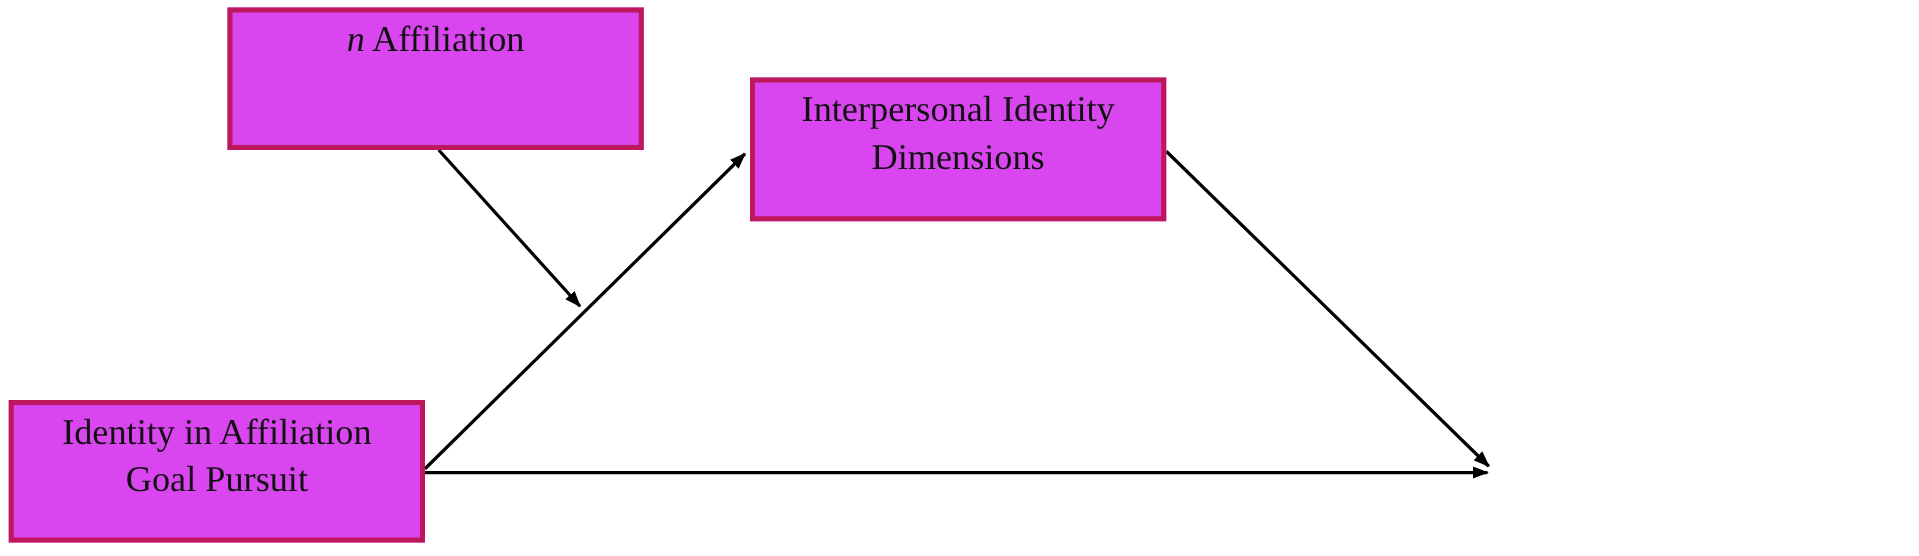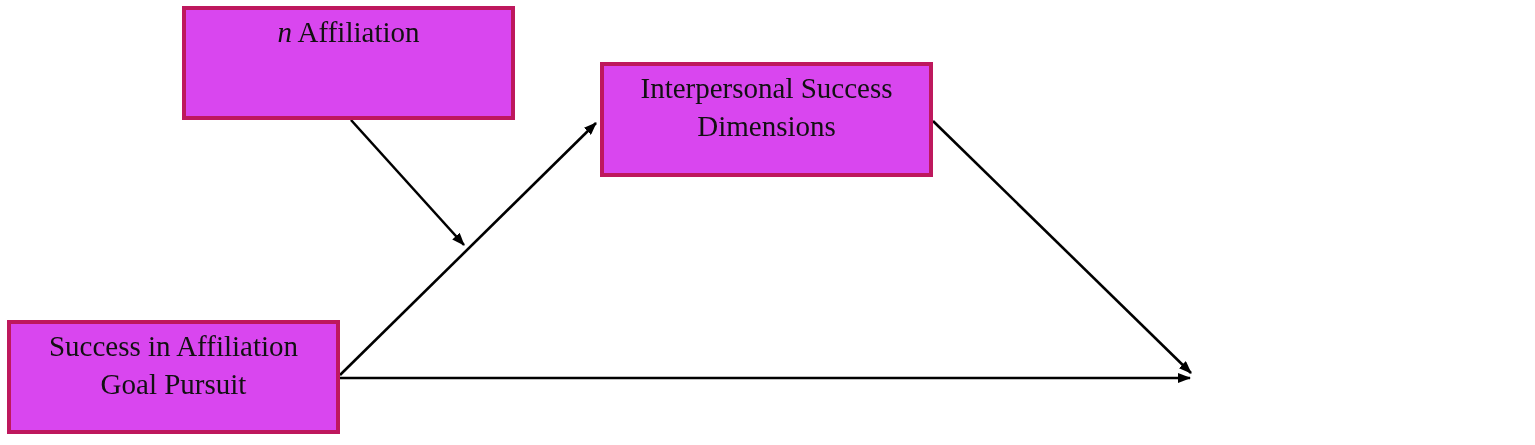--- a/index.html
+++ b/index.html
@@ -63,21 +63,21 @@
     <line class="path" x1="351" y1="120" x2="464" y2="245" marker-end="url(#arrowhead)"></line>
   </svg>
 
   <div class="node node-moderator">
     <span>
       <span class="italic">n</span><span> Affiliation</span>
     </span>
   </div>
 
   <div class="node node-mediator">
-    <span>Interpersonal Success Dimensions</span>
+    <span>Interpersonal Identity Dimensions</span>
   </div>
 
   <div class="node node-predictor">
-    <span>Success in Affiliation Goal Pursuit</span>
+    <span>Identity in Affiliation Goal Pursuit</span>
   </div>
 
 
 </div>
 
 </body></html>

